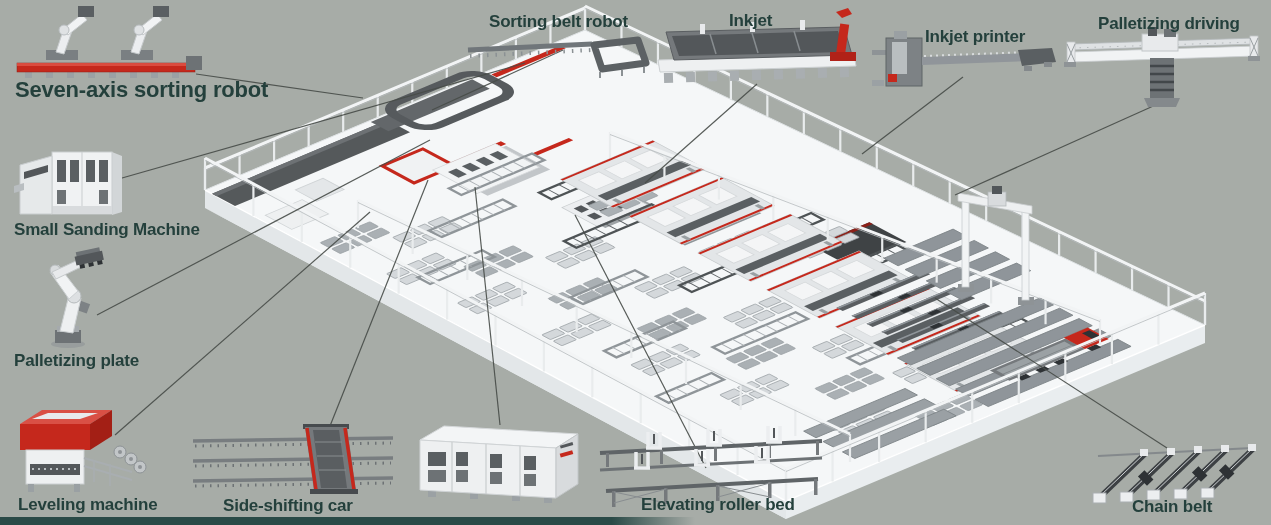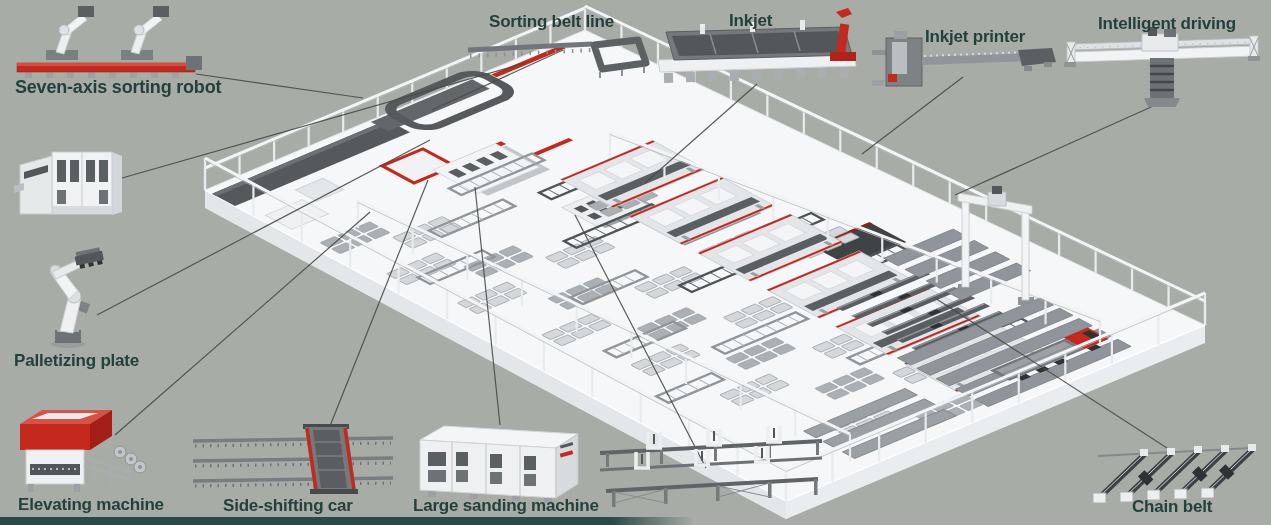--- a/index.html
+++ b/index.html
@@ -5,21 +5,21 @@
   :root{
     --bg:#a7aca7; --label:#24403c; --red:#c5281c; --teal:#2a4a47;
     --belt:#55595b; --panel:#8f959a; --plat:#f5f7f8; --plat_side:#e3e7e9; --rail:#e9eced;
   }
   html,body{margin:0;padding:0;background:var(--bg);}
   .stage{position:relative;width:1271px;height:525px;overflow:hidden;
          font-family:"Liberation Sans",sans-serif;background:var(--bg);}
   .stage svg{position:absolute;left:0;top:0;}
   .lbl{position:absolute;color:var(--label);font-weight:700;font-size:17px;
        letter-spacing:-0.2px;white-space:nowrap;line-height:1.1;}
-  .lbl.big{font-size:18px;}
+  .lbl.big{font-size:22px;}
 </style>
 </head>
 <body>
 
 <div class="stage">
 
 <svg width="1271" height="525" viewBox="0 0 1271 525">
   <defs>
     <linearGradient id="tealgrad" x1="0" y1="0" x2="1" y2="0">
       <stop offset="0" stop-color="#2a4a47"></stop>
@@ -809,23 +809,24 @@
       <rect x="1201" y="488" width="13" height="10" fill="#eceef0" stroke="#a9aeb1"></rect>
       <rect x="1248" y="444" width="8" height="7" fill="#e8eaec"></rect>
       <rect x="1222" y="466" width="9" height="13" fill="#2e3235" transform="rotate(-44 1226 472)"></rect>
     </g>
   </g>
 
   <rect x="0" y="517" width="695" height="8" fill="url(#tealgrad)"></rect>
 </svg>
 
 <div class="lbl big" style="left:15px;top:78px">Seven-axis sorting robot</div>
-<div class="lbl" style="left:489px;top:13px">Sorting belt line</div>
+<div class="lbl" style="left:489px;top:13px">Sorting belt robot</div>
 <div class="lbl" style="left:729px;top:12px">Inkjet</div>
 <div class="lbl" style="left:925px;top:28px">Inkjet printer</div>
-<div class="lbl" style="left:1098px;top:15px">Intelligent driving</div>
+<div class="lbl" style="left:1098px;top:15px">Palletizing driving</div>
+<div class="lbl" style="left:14px;top:221px">Small Sanding Machine</div>
 <div class="lbl" style="left:14px;top:352px">Palletizing plate</div>
-<div class="lbl" style="left:18px;top:496px">Elevating machine</div>
+<div class="lbl" style="left:18px;top:496px">Leveling machine</div>
 <div class="lbl" style="left:223px;top:497px">Side-shifting car</div>
-<div class="lbl" style="left:413px;top:497px">Large sanding machine</div>
+<div class="lbl" style="left:641px;top:496px">Elevating roller bed</div>
 <div class="lbl" style="left:1132px;top:498px">Chain belt</div>
 
 </div>
 
 </body></html>

